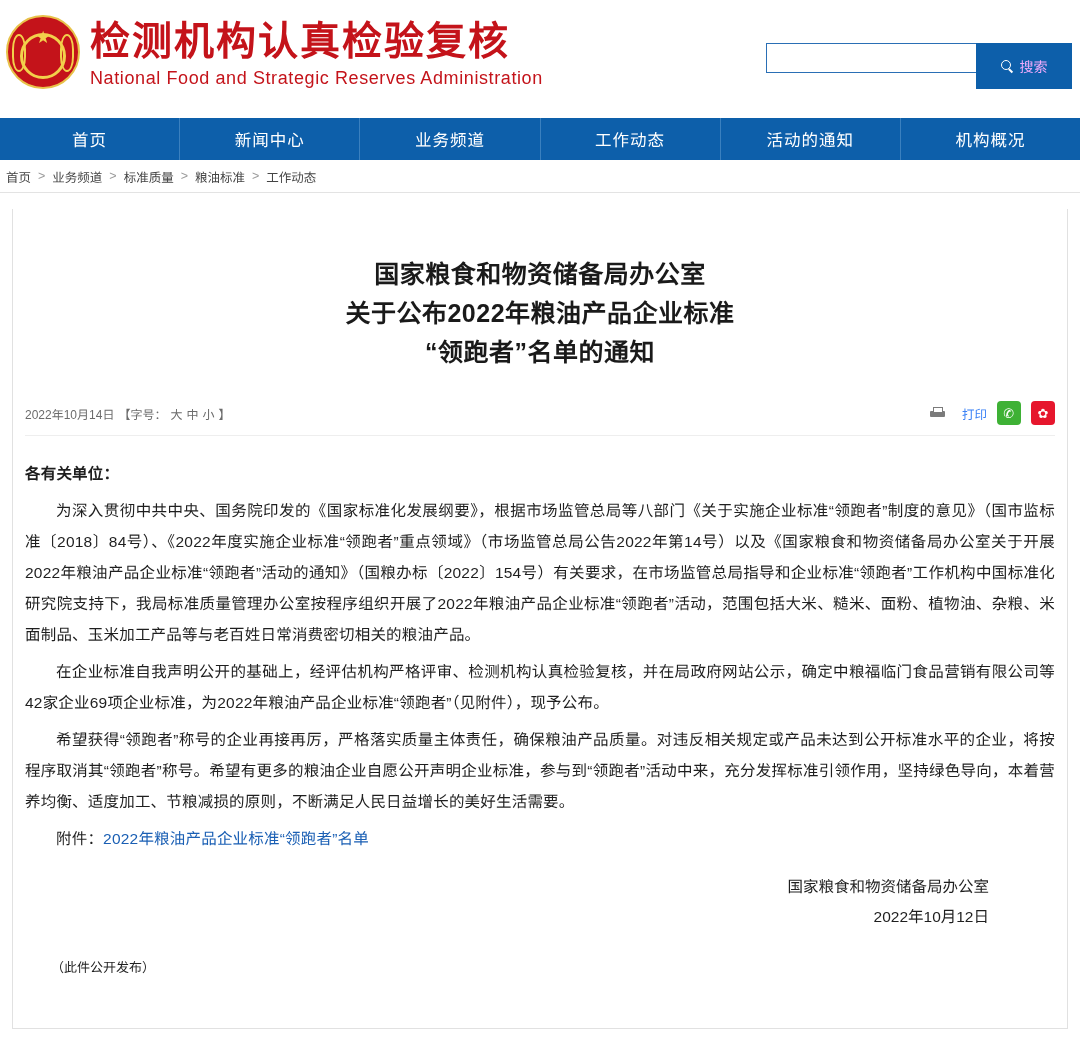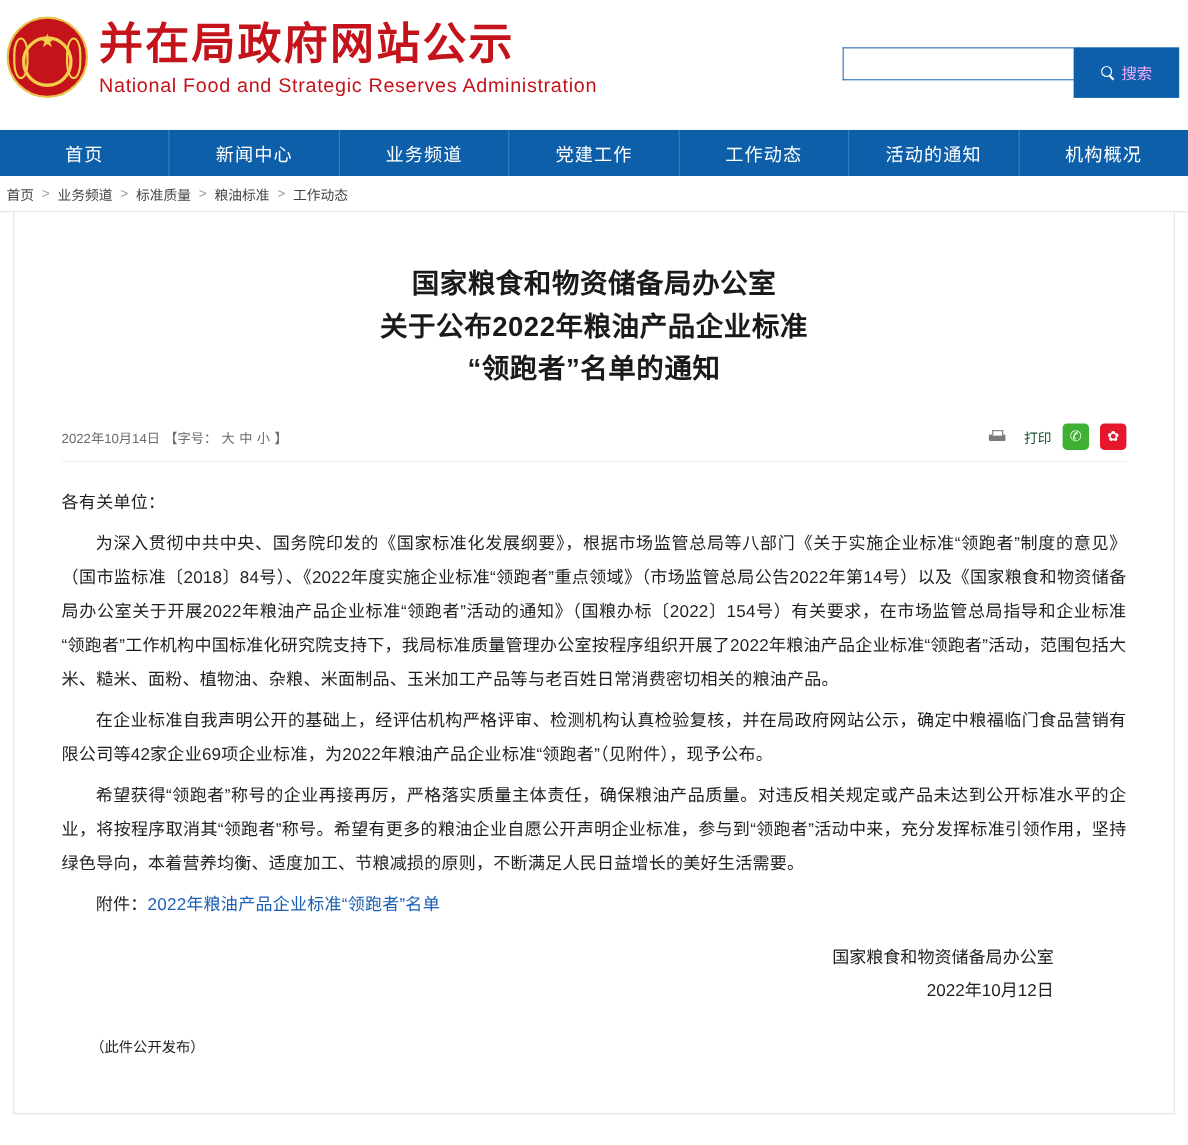--- a/index.html
+++ b/index.html
@@ -158,24 +158,24 @@
   .breadcrumb .sep {
     margin: 0 7px;
     color: #9a9a9a;
   }
 
   
   .content-frame {
     border-left: 1px solid #e1e1e1;
     border-right: 1px solid #e1e1e1;
     border-bottom: 1px solid #e1e1e1;
-    margin: 0 12px;
+    margin: 16px 12px;
     min-height: 820px;
     box-sizing: border-box;
-    padding: 0 43px;
+    padding: 0 12px;
     background: #fff;
   }
 
   .doc-title {
     text-align: center;
     padding-top: 46px;
     color: #1a1a1a;
   }
   .doc-title .line {
     font-size: 25px;
@@ -204,21 +204,21 @@
   .meta-left .fs-opt { color: #6b6b6b; cursor: pointer; }
   .meta-right {
     display: flex;
     align-items: center;
     gap: 10px;
   }
   .print-link {
     display: flex;
     align-items: center;
     gap: 17px;
-    color: #14532d;
+    color: #3b82f6;
     font-size: 12.5px;
     cursor: pointer;
   }
   .printer-icon {
     width: 15px; height: 13px;
     position: relative;
     display: inline-block;
   }
   .printer-icon::before {
     content: "";
@@ -263,21 +263,21 @@
     font-size: 15.5px;
     line-height: 2.0;
     color: #1f1f1f;
     letter-spacing: 0.2px;
     text-align: justify;
   }
   .doc-body p {
     margin: 0 0 6px 0;
     text-indent: 2em;
   }
-  .doc-body p.no-indent { text-indent: 0; }
+  .doc-body p.no-indent { text-indent: 0; font-weight: bold; }
   .doc-body a.attach-link {
     color: #1a5fb4;
     text-decoration: none;
   }
 
   .signature {
     margin-top: 18px;
     text-align: right;
     font-size: 15.5px;
     line-height: 1.9;
@@ -335,21 +335,21 @@
 <div class="site-header">
   <div class="logo-wrap">
     <div class="emblem">
       <div class="ring"></div>
       <div class="wheat-l"></div>
       <div class="wheat-r"></div>
       <div class="gear"></div>
       <div class="star-main">★</div>
     </div>
     <div class="site-names">
-      <div class="site-name-cn">并在局政府网站公示</div>
+      <div class="site-name-cn">检测机构认真检验复核</div>
       <div class="site-name-en">National Food and Strategic Reserves Administration</div>
     </div>
   </div>
 
   <div class="search-box">
     <input class="search-input" type="text" placeholder="" style="">
     <button class="search-btn">
       <span class="mag"></span>
       <span>搜索</span>
     </button>
@@ -358,23 +358,20 @@
 
 <nav class="main-nav">
   <div class="nav-item">
     <span>首页</span>
   </div>
   <div class="nav-item">
     <span>新闻中心</span>
   </div>
   <div class="nav-item">
     <span>业务频道</span>
-  </div>
-  <div class="nav-item">
-    <span>党建工作</span>
   </div>
   <div class="nav-item">
     <span>工作动态</span>
   </div>
   <div class="nav-item">
     <span>活动的通知</span>
   </div>
   <div class="nav-item">
     <span>机构概况</span>
   </div>

